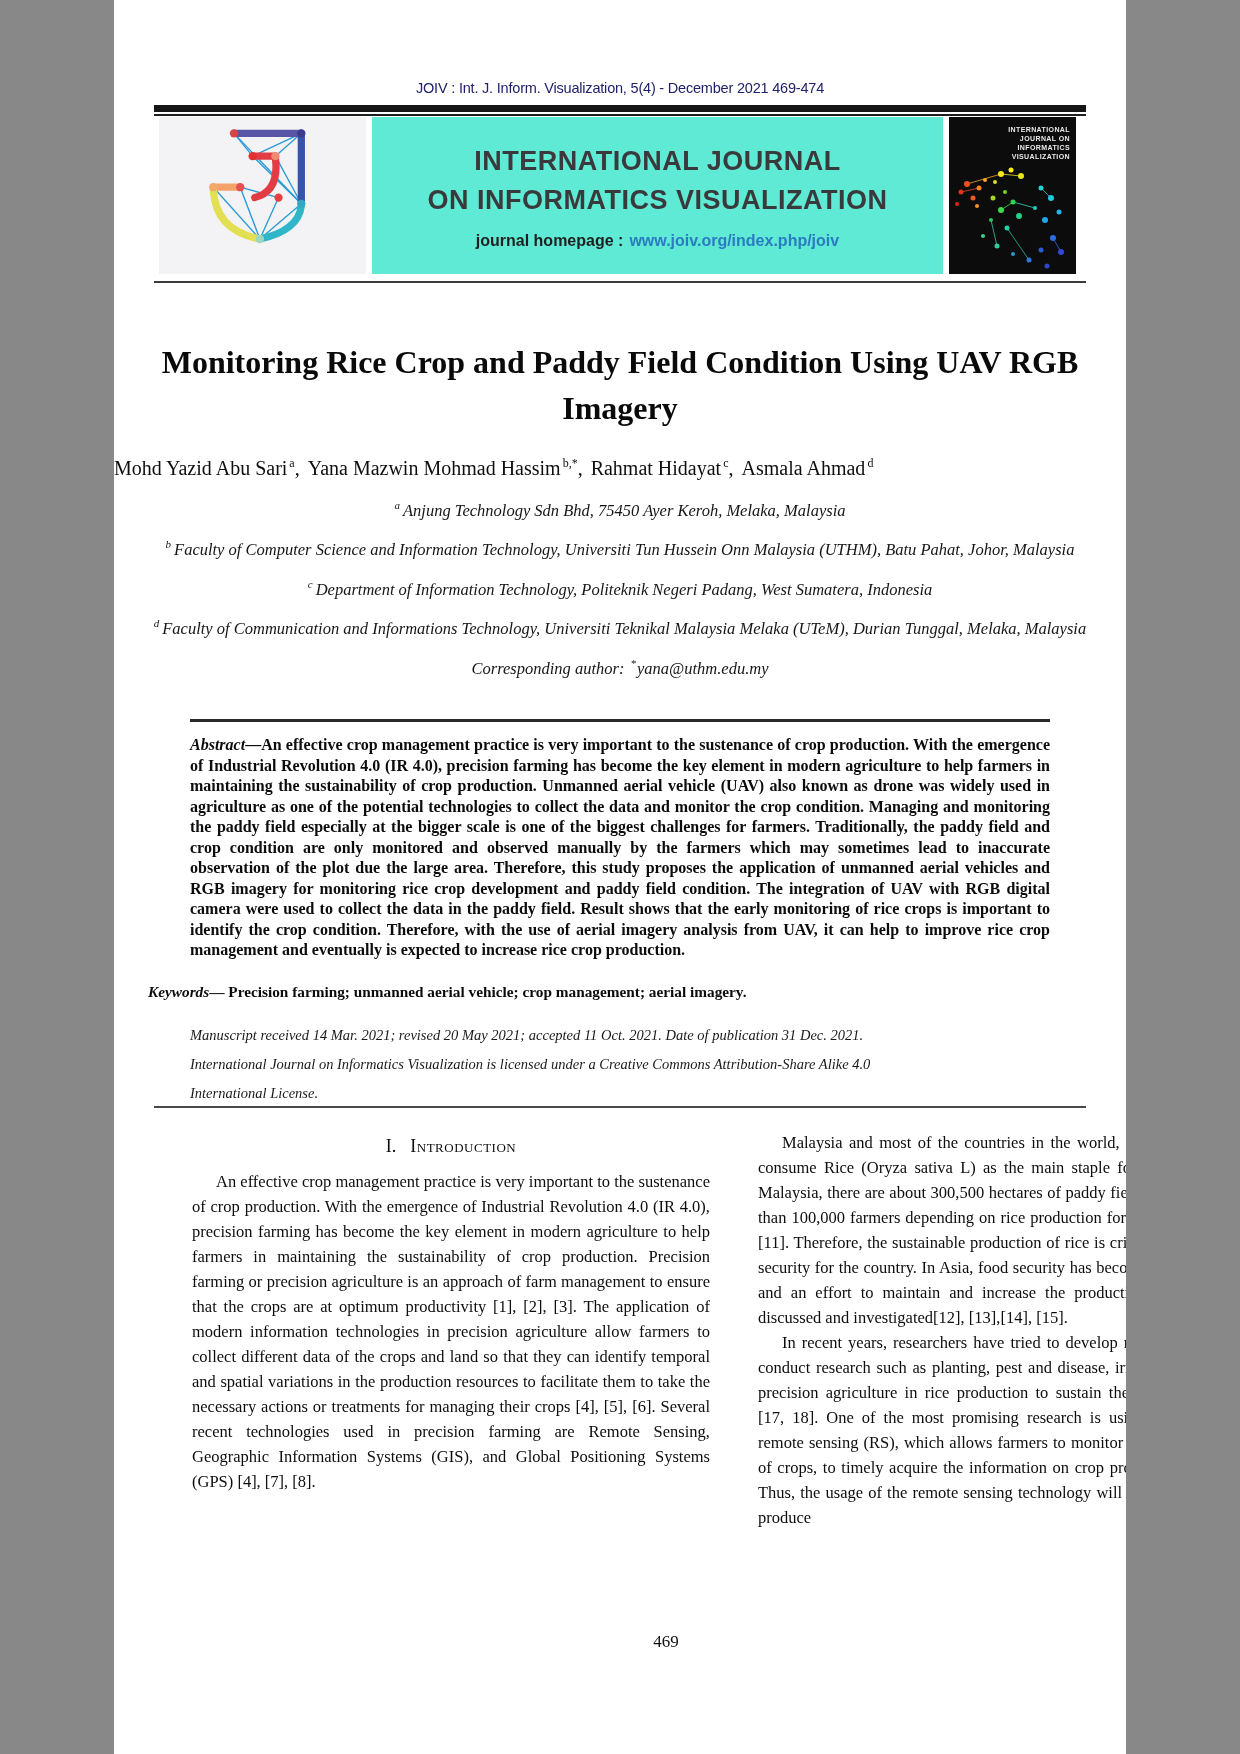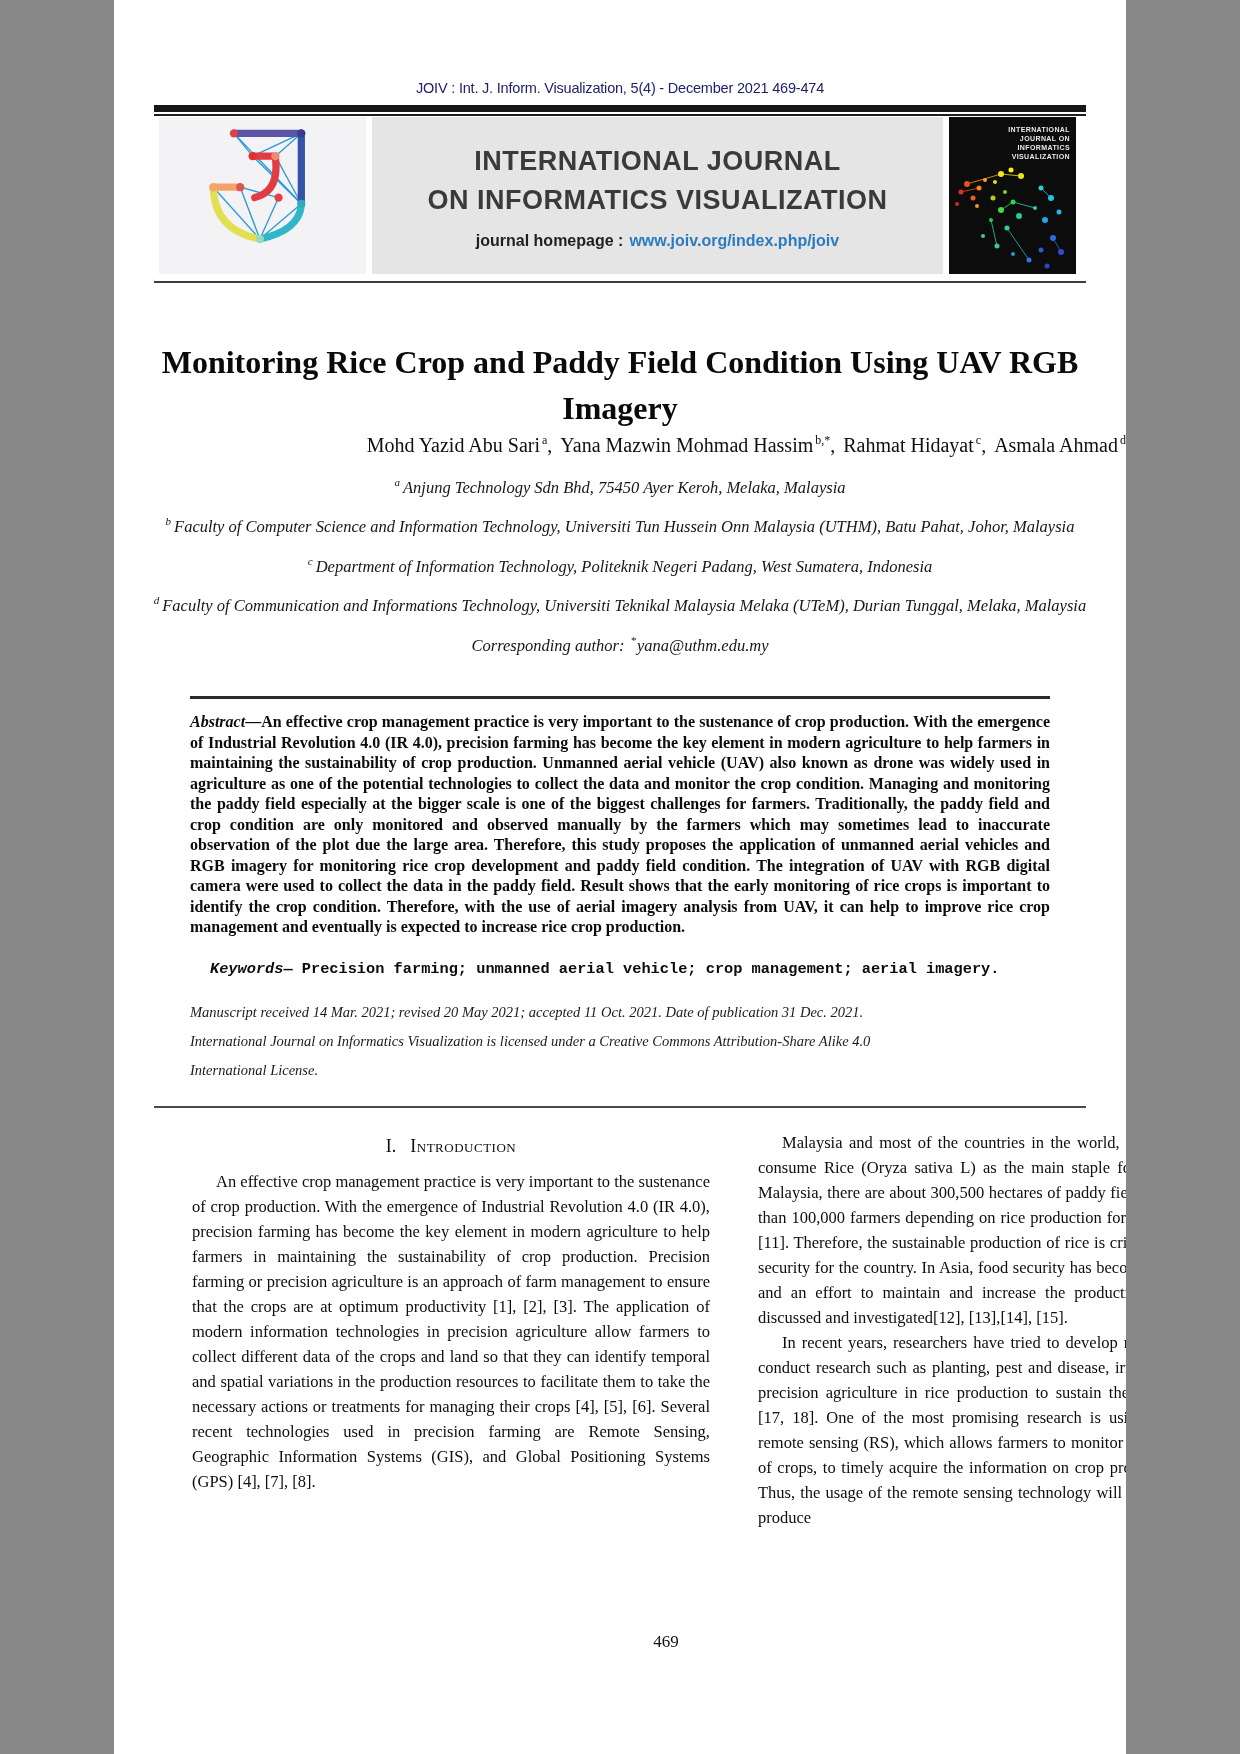--- a/index.html
+++ b/index.html
@@ -15,53 +15,53 @@
     font-family:"Liberation Sans", sans-serif; font-size:14.5px;
     color:#21216b; letter-spacing:-0.2px;
   }
   .rule-double {
     margin:9px 40px 0; height:11px;
     background:linear-gradient(to bottom,#161616 0,#161616 7px,#ffffff 7px,#ffffff 9px,#1d1d1d 9px,#1d1d1d 11px);
   }
   
   .banner { margin:1px 50px 0 45px; height:157px; display:flex; gap:6px; }
   .banner-logo-box { width:207px; background:#f3f3f5; display:flex; align-items:center; justify-content:center; }
-  .banner-center { flex:1; background:#e5e5e5; display:flex; flex-direction:column; align-items:center; justify-content:center; }
+  .banner-center { flex:1; background:#5eead4; display:flex; flex-direction:column; align-items:center; justify-content:center; }
   .journal-name {
     font-family:"Liberation Sans", sans-serif; font-weight:bold; font-size:27px;
     color:#3a3a3c; text-align:center; line-height:39px; letter-spacing:0.5px;
   }
   .homepage { margin-top:12px; font-family:"Liberation Sans", sans-serif; font-size:16px; font-weight:bold; color:#1f1f1f; }
   .homepage .url { margin-left:6px; color:#2b7bc0; text-decoration:none; font-weight:bold; }
   .banner-cover { width:127px; background:#0c0c0c; position:relative; }
   .cover-title {
     position:absolute; top:8px; right:6px; text-align:right;
     font-family:"Liberation Sans", sans-serif; font-weight:bold;
     font-size:7px; line-height:9px; letter-spacing:0.4px; color:#e9e9e9;
   }
   .cover-net { position:absolute; left:0; bottom:0; }
   .rule-thin { margin:7px 40px 0; border-top:2px solid #3c3c3c; }
   
   .title { margin:56px auto 0; width:1000px; text-align:center; font-size:32px; line-height:46px; color:#0a0a0a; }
-  .authors { margin-top:2px; text-align:right; font-size:20px; color:#0f0f0f; }
+  .authors { margin-top:25px; text-align:left; font-size:20px; color:#0f0f0f; }
   .authors sup { font-size:12px; margin-left:2px; }
   .authors .sep { margin-right:8px; }
   .affiliations { margin-top:8px; text-align:center; font-style:italic; font-size:16.5px; line-height:34px; color:#161616; }
   .affiliations sup { font-size:11px; margin-right:3px; }
   .corresponding { margin-top:0; }
   .corresponding sup { margin-left:6px; margin-right:1px; }
   .corresponding .email { color:#161616; text-decoration:none; font-style:italic; }
   
   .rule-abs { margin:34px 76px 0; border-top:3px solid #2a2a2a; }
   .abstract {
     margin:13px 76px 0; font-weight:bold; font-size:16px; line-height:20.5px;
     text-align:justify; color:#0c0c0c;
   }
   .abs-label, .kw-label { font-style:italic; font-weight:bold; }
-  .keywords { margin:22px 96px 0; font-weight:bold; font-size:15.3px; color:#0c0c0c;font-family:Liberation Mono, monospace; }
+  .keywords { margin:22px 34px 0; font-weight:bold; font-size:15.3px; color:#0c0c0c; }
   
   .manuscript { margin:20px 205px 0 76px; text-align:left; font-style:italic; font-size:14.5px; line-height:29px; color:#1a1a1a; }
   .cc-badge { position:absolute; top:1048px; left:1062px; width:76px; height:50px; cursor:pointer; }
   .rule-bottom { position:absolute; top:1106px; left:40px; right:40px; border-top:2px solid #4a4a4a; }
   
   .columns { position:absolute; top:1130px; left:78px; width:1084px; display:flex; gap:48px; }
   .col { width:518px; }
   .section-heading { text-align:center; font-size:18px; color:#0d0d0d; margin:6px 0 12px; }
   .section-heading .num { margin-right:14px; }
   .sc { font-variant:small-caps; letter-spacing:0.5px; }

